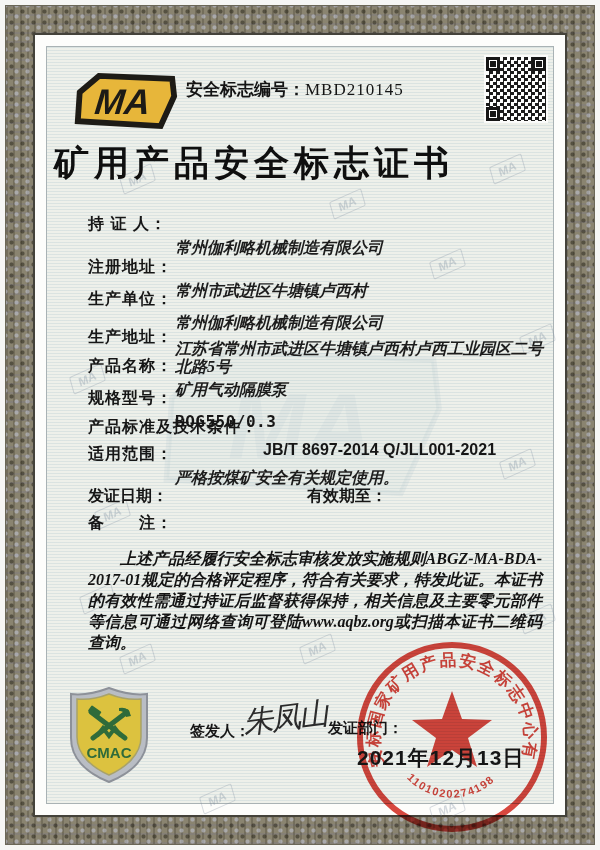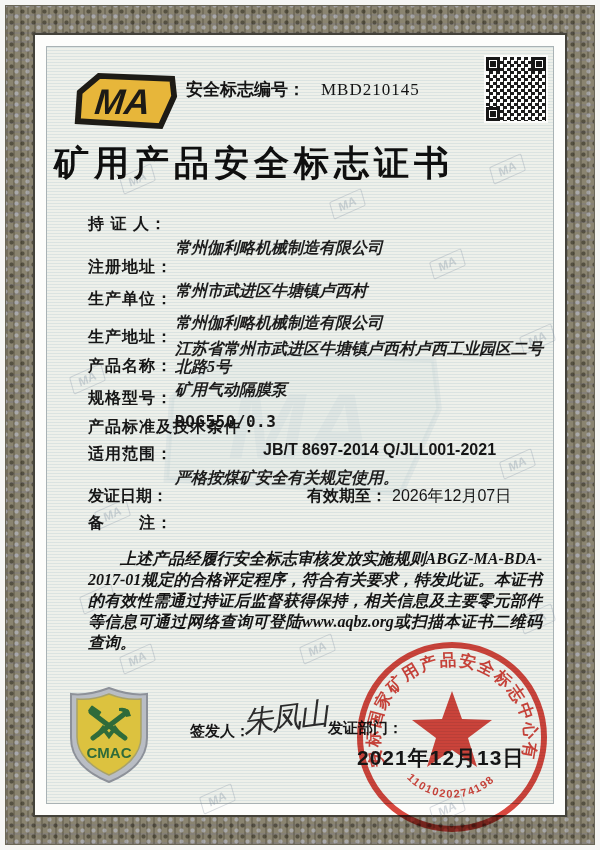--- a/index.html
+++ b/index.html
@@ -23,21 +23,21 @@
   
   .wm{position:absolute;transform:rotate(-24deg) skewX(-8deg);border:1px solid rgba(125,140,160,.30);
     color:rgba(125,140,160,.32);font-weight:bold;font-size:12px;line-height:1;padding:2px 7px;
     border-radius:2px;pointer-events:none;}
   .wm-big{position:absolute;left:150px;top:330px;width:300px;height:185px;opacity:.55;pointer-events:none;}
 
   
   .ma-logo{position:absolute;left:72px;top:70px;width:106px;height:62px;}
   .certno{position:absolute;left:186px;top:78px;font-size:17px;color:#141414;white-space:nowrap;}
   .certno .lab{font-weight:700;font-family:"Liberation Sans",sans-serif;text-align:right;}
-  .certno .num{font-family:"Liberation Serif","DejaVu Serif",serif;letter-spacing:1px;margin-left:16px;}
+  .certno .num{font-family:"Liberation Serif","DejaVu Serif",serif;letter-spacing:1px;margin-left:0;}
   .qr{position:absolute;left:486px;top:57px;width:60px;height:64px;background:
       repeating-conic-gradient(#1c1c1c 0% 25%,rgba(255,255,255,.9) 0% 50%) 0 0/7px 7px;outline:2px solid rgba(255,255,255,.8);}
   .qr .finder{position:absolute;width:14px;height:14px;border:3px solid #161616;background:#fff;box-sizing:border-box;}
   .qr .finder::after{content:"";position:absolute;inset:1px;background:#161616;}
   .qr .f-tl{left:0;top:0}.qr .f-tr{right:0;top:0}.qr .f-bl{left:0;bottom:0}
 
   .title{position:absolute;left:0;top:140px;width:508px;text-align:center;font-size:35px;font-weight:700;
     color:#0f0f0f;font-family:"Liberation Serif","DejaVu Serif",serif;letter-spacing:5px;}
 
   
@@ -144,21 +144,20 @@
     <span class="val v7">JB/T 8697-2014  Q/JLL001-2021</span>
   </div>
   <div class="row" style="top:444px">
     <span class="lbl">适用范围：</span>
     <span class="val kai">严格按煤矿安全有关规定使用。</span>
   </div>
 
   <div class="row" style="top:486px">
     <span class="d-il">发证日期：</span>
     <span class="d-vl">有效期至：</span>
-    <span class="d-vv">2026年12月07日</span>
   </div>
   <div class="row" style="top:513px">
     <span class="lbl">备　　注：</span>
   </div>
 
   <div class="statement">上述产品经履行安全标志审核发放实施规则ABGZ-MA-BDA-2017-01规定的合格评定程序，符合有关要求，特发此证。本证书的有效性需通过持证后监督获得保持，相关信息及主要零元部件等信息可通过网络查询可登陆www.aqbz.org或扫描本证书二维码查询。</div>
 
   <svg class="cmac" viewBox="0 0 84 98">
     <path d="M42 2 C58 8 72 9 80 8 L80 52 C80 74 62 88 42 96 C22 88 4 74 4 52 L4 8 C12 9 26 8 42 2 Z" fill="#b9bdc4" stroke="#8d9199" stroke-width="2"></path>
     <path d="M42 8 C55 13 66 14 74 13 L74 51 C74 69 58 82 42 89 C26 82 10 69 10 51 L10 13 C18 14 29 13 42 8 Z" fill="#dcc23f" stroke="#a8a26a" stroke-width="1.5"></path>

